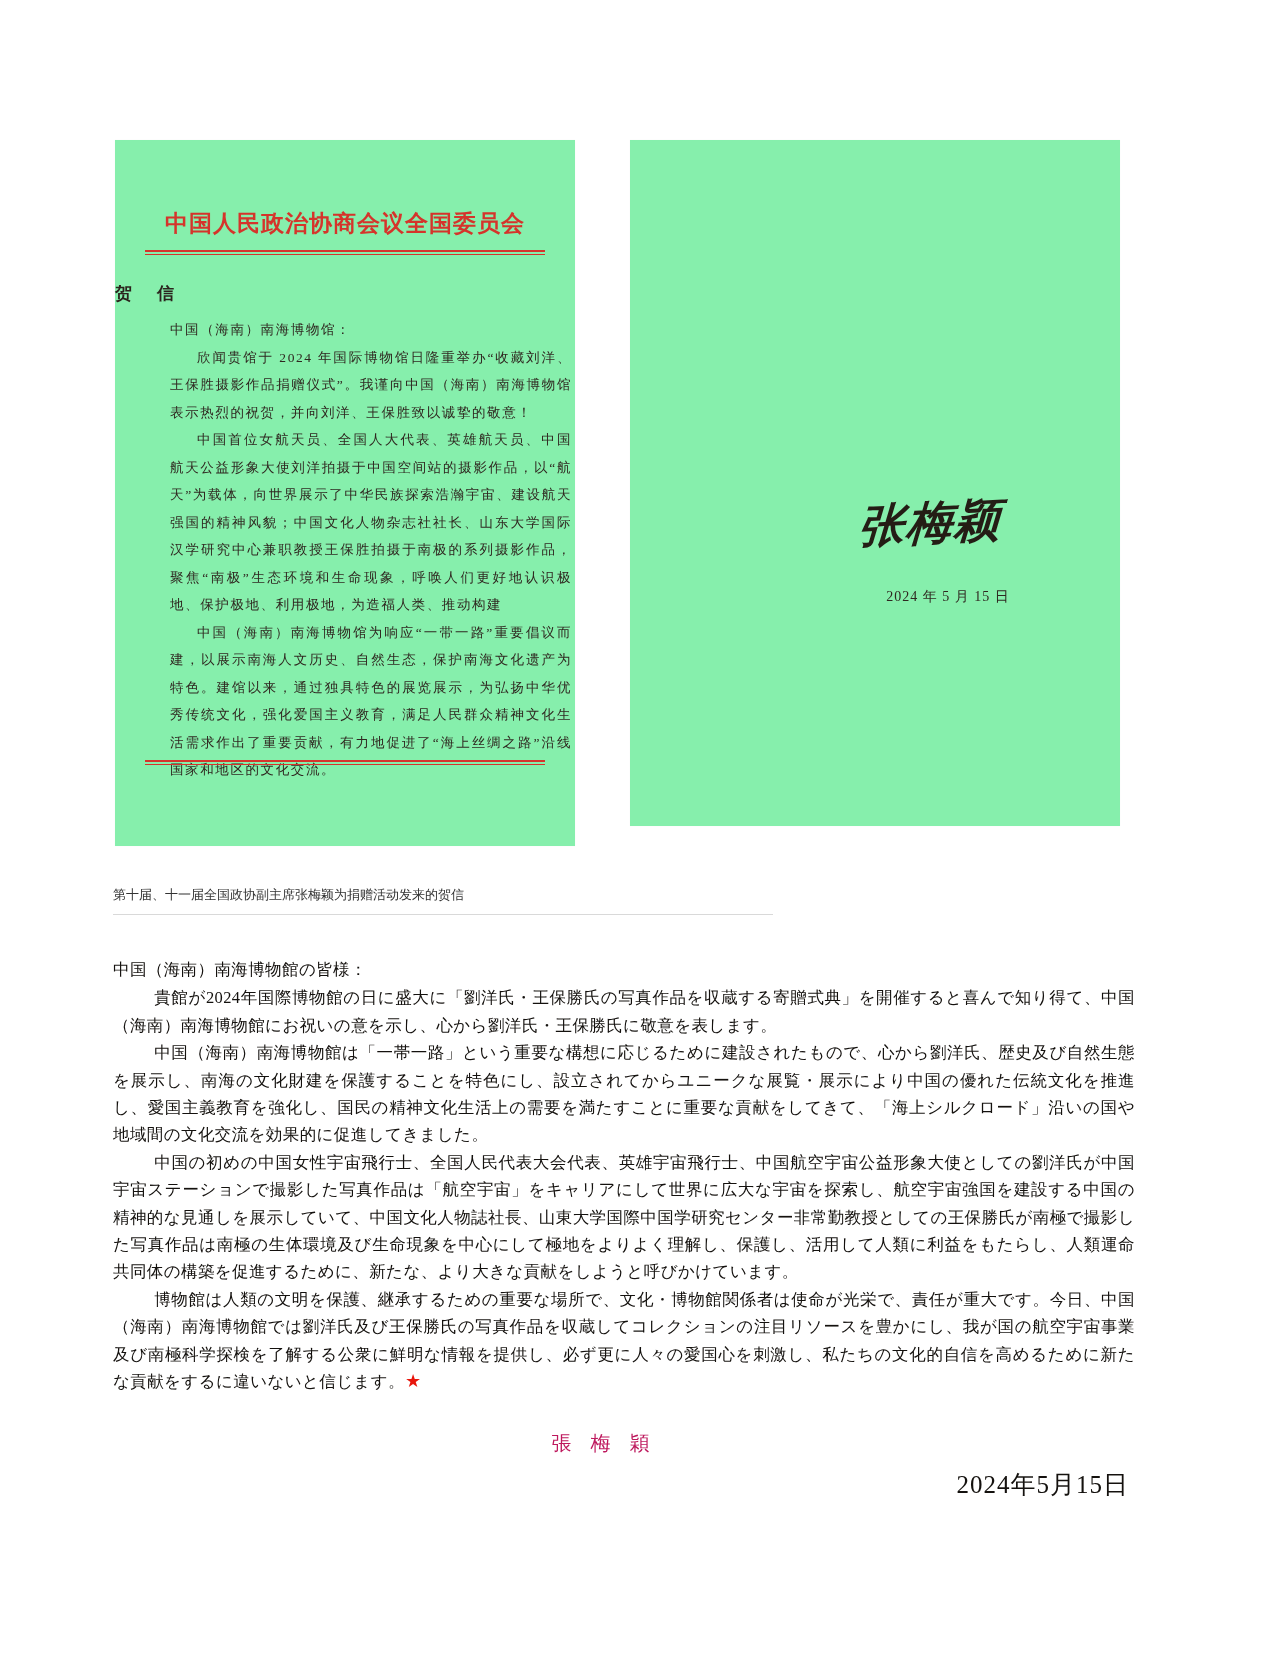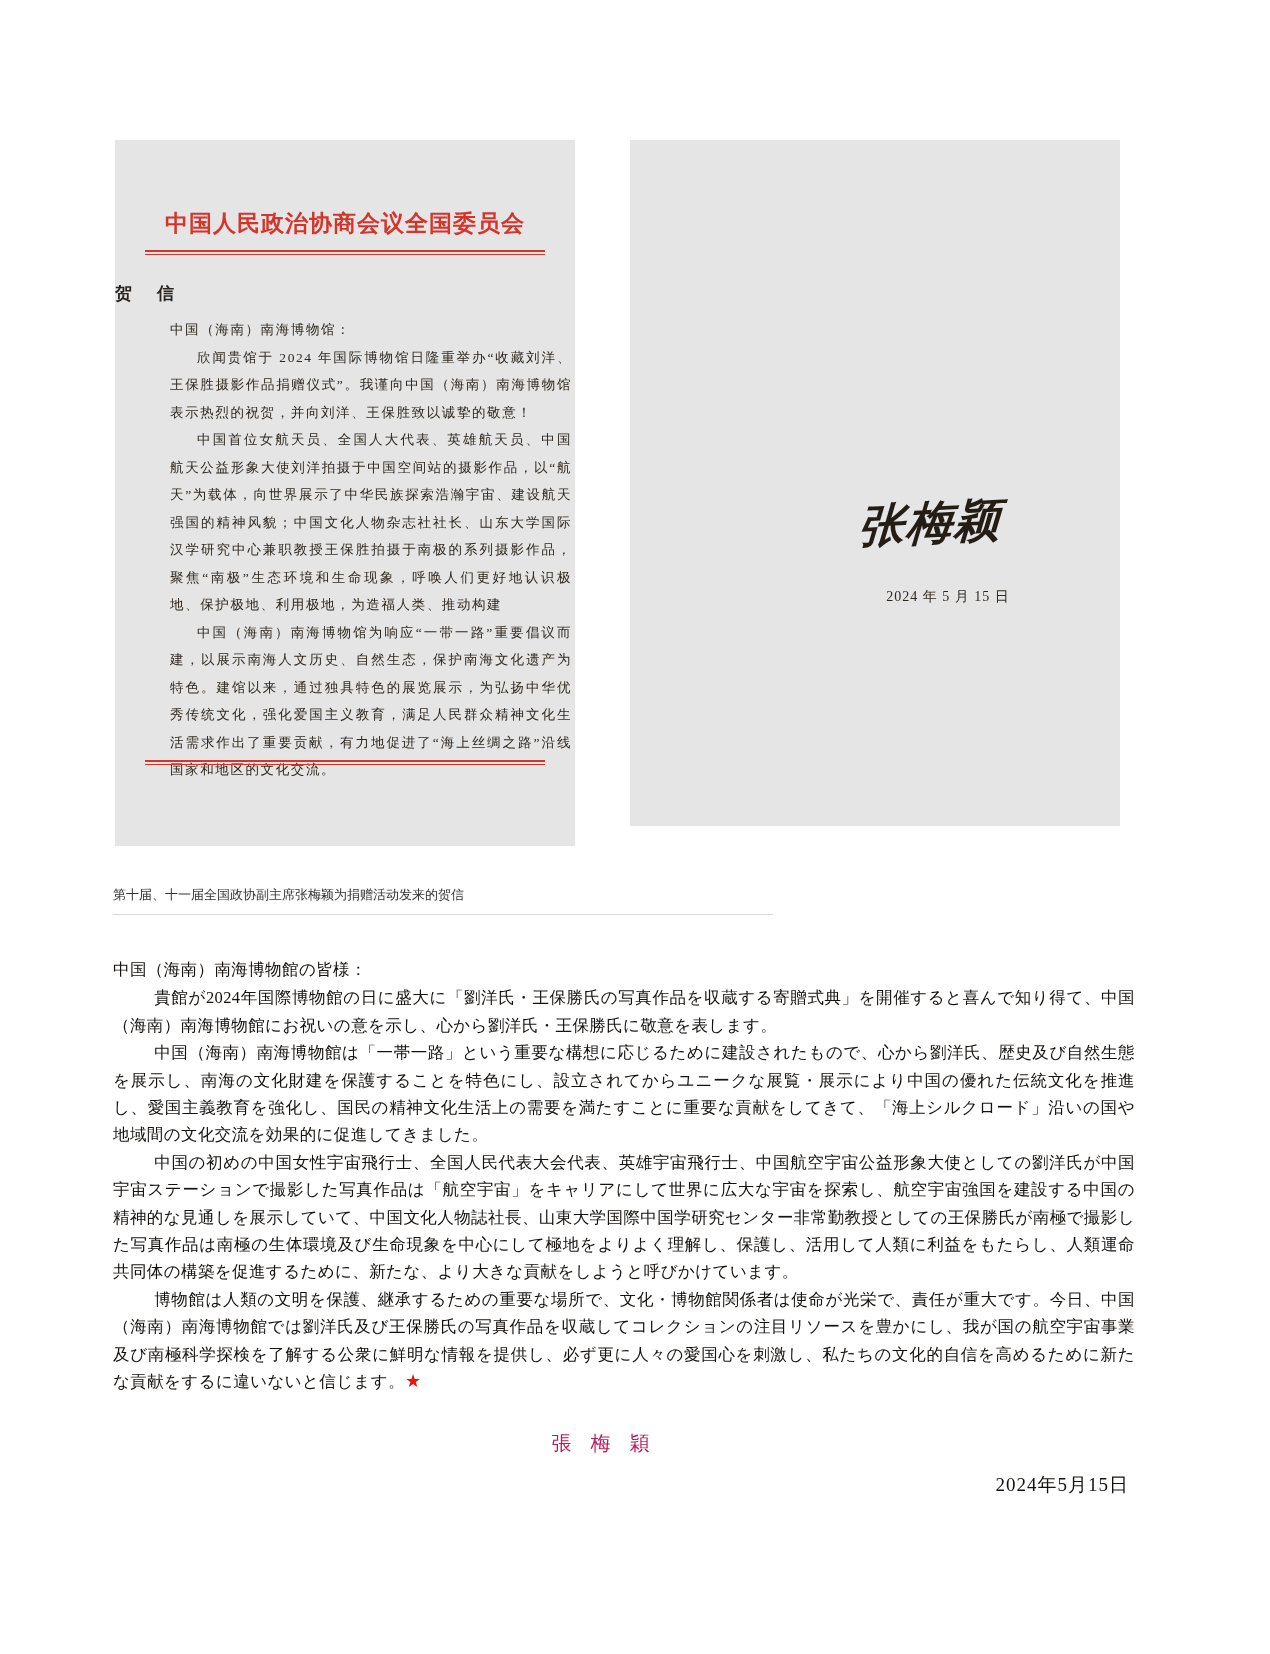--- a/index.html
+++ b/index.html
@@ -6,21 +6,21 @@
   #canvas{
     position:relative;
     width:1270px;height:1654px;
     background:#ffffff;
     font-family:"Liberation Serif", serif;
     overflow:hidden;
   }
   
   .page{
     position:absolute;
-    background:#e5e5e5;
+    background:#86efac;
     box-shadow:0 0 1px rgba(0,0,0,0.06);
   }
   #page-left{left:115px;top:140px;width:460px;height:706px;}
   #page-right{left:630px;top:140px;width:490px;height:686px;}
 
   .letterhead{
     position:absolute;left:0;top:68px;width:100%;
     text-align:center;
     color:#d5342b;
     font-size:23px;font-weight:bold;
@@ -92,21 +92,21 @@
   .star{color:#e8160c;font-size:18px;letter-spacing:0;}
   .tr-signature{
     margin-top:34px;
     text-align:center;padding-right:40px;
     font-size:20px;letter-spacing:7px;
     color:#be185d;
   }
   .tr-date{
     margin-top:14px;
     text-align:right;padding-right:6px;
-    font-size:19px;letter-spacing:1px;
+    font-size:25px;letter-spacing:1px;
     color:#14110e;
   }
 </style>
 </head>
 <body>
 
 <div id="canvas">
 
   <div id="page-left" class="page">
     <div class="letterhead">中国人民政治协商会议全国委员会</div>

